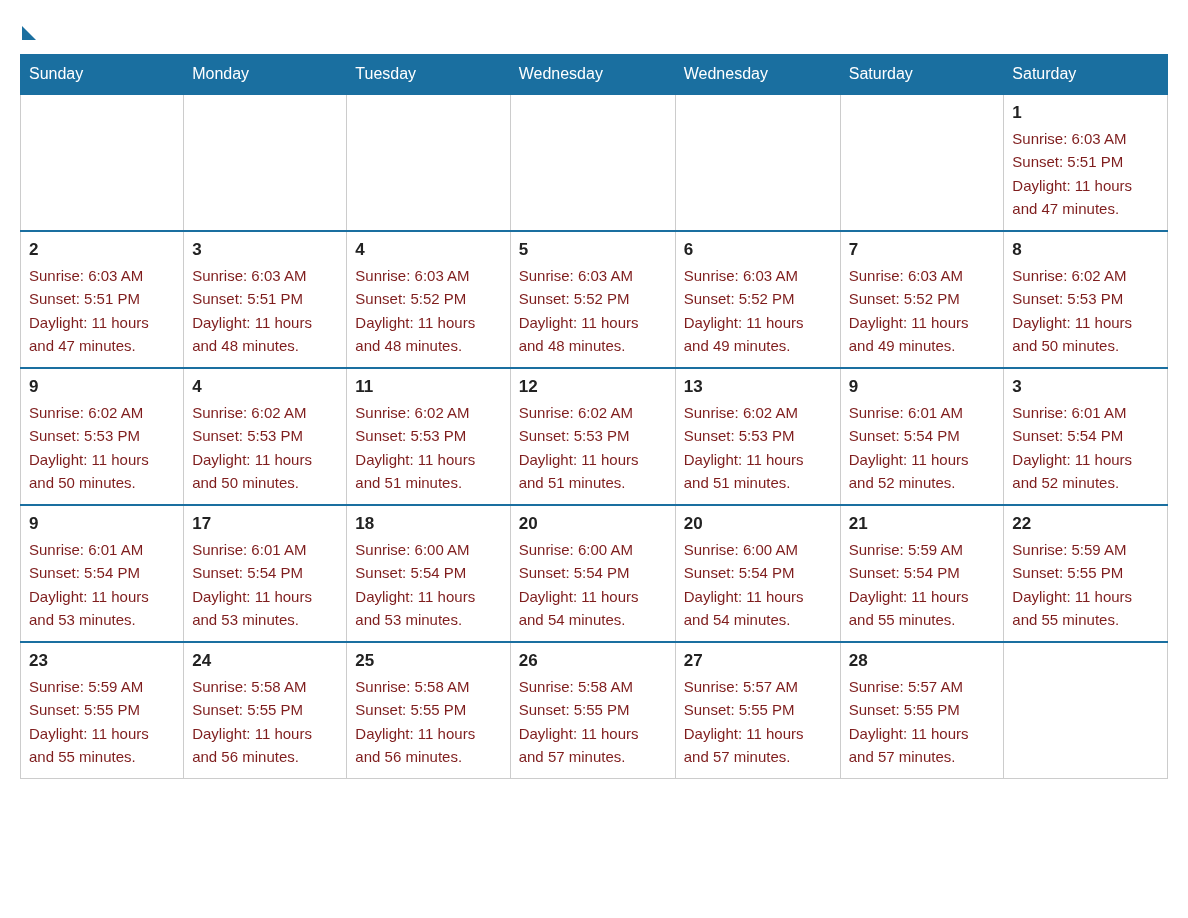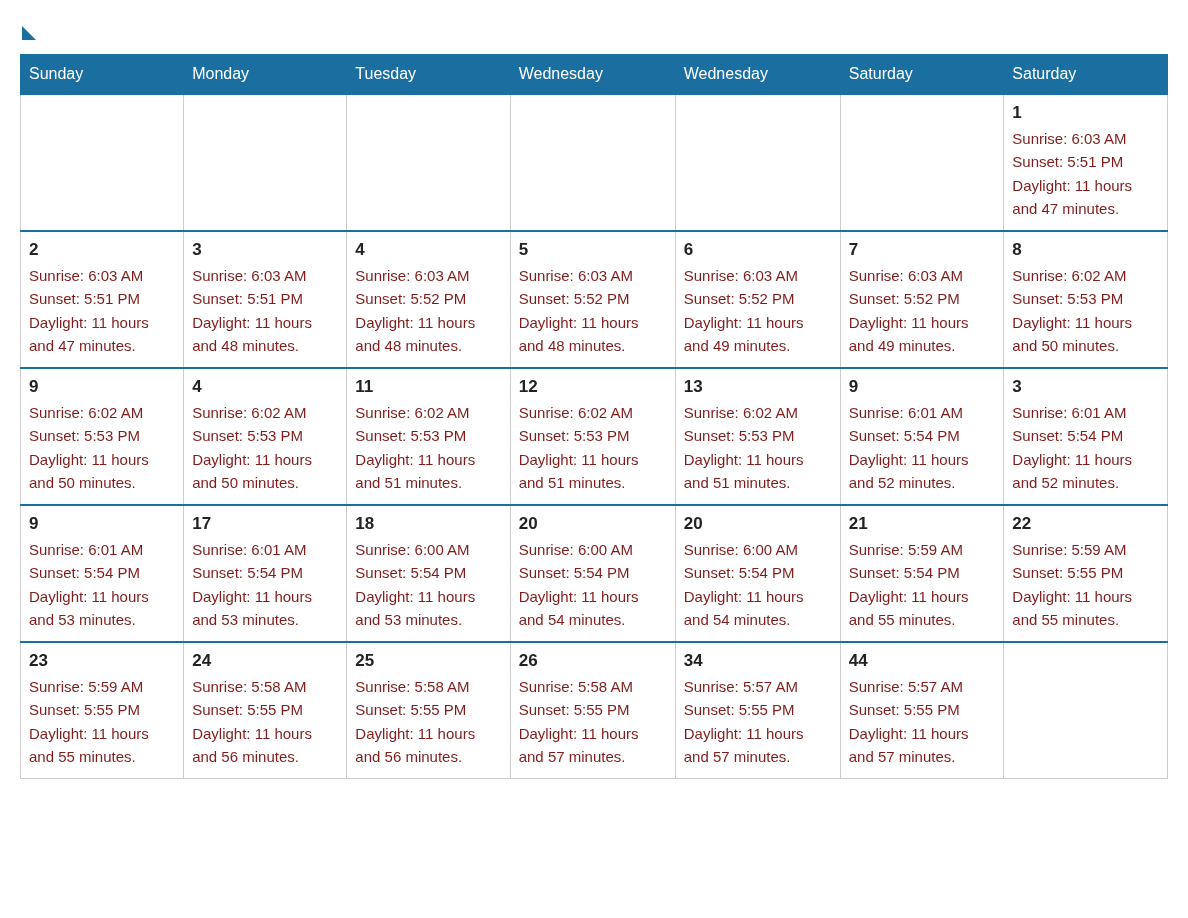--- a/index.html
+++ b/index.html
@@ -325,28 +325,28 @@
 and 56 minutes.</div>
         </td>
         <td>
           <span class="day-number">26</span>
           <div class="day-info" style="white-space: pre-line;">Sunrise: 5:58 AM
 Sunset: 5:55 PM
 Daylight: 11 hours
 and 57 minutes.</div>
         </td>
         <td>
-          <span class="day-number">34</span>
+          <span class="day-number">27</span>
           <div class="day-info" style="white-space: pre-line;">Sunrise: 5:57 AM
 Sunset: 5:55 PM
 Daylight: 11 hours
 and 57 minutes.</div>
         </td>
         <td>
-          <span class="day-number">44</span>
+          <span class="day-number">28</span>
           <div class="day-info" style="white-space: pre-line;">Sunrise: 5:57 AM
 Sunset: 5:55 PM
 Daylight: 11 hours
 and 57 minutes.</div>
         </td>
         <td class="empty-cell"></td>
       </tr>
     </tbody>
 </table>
 

